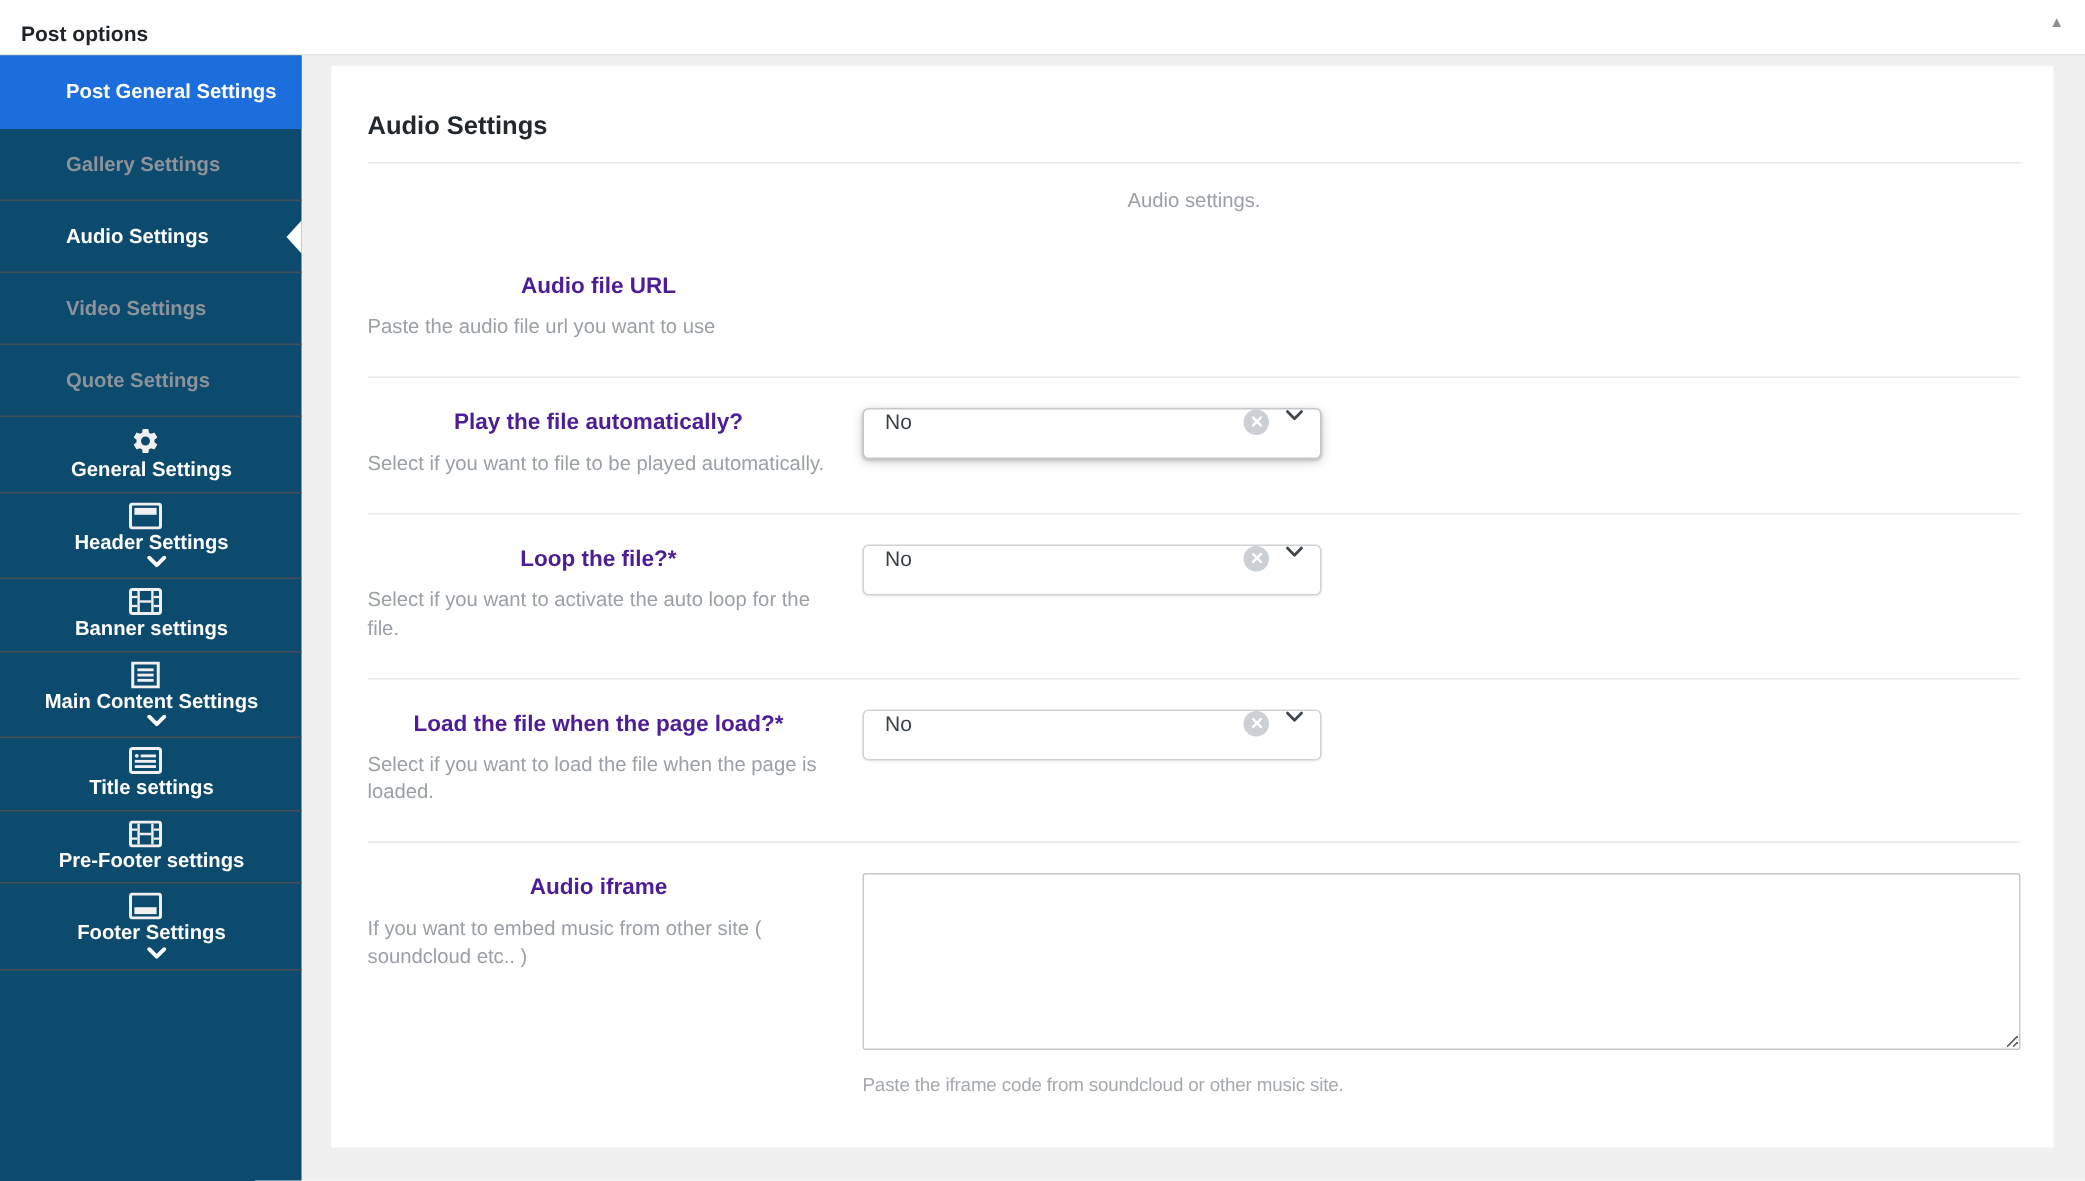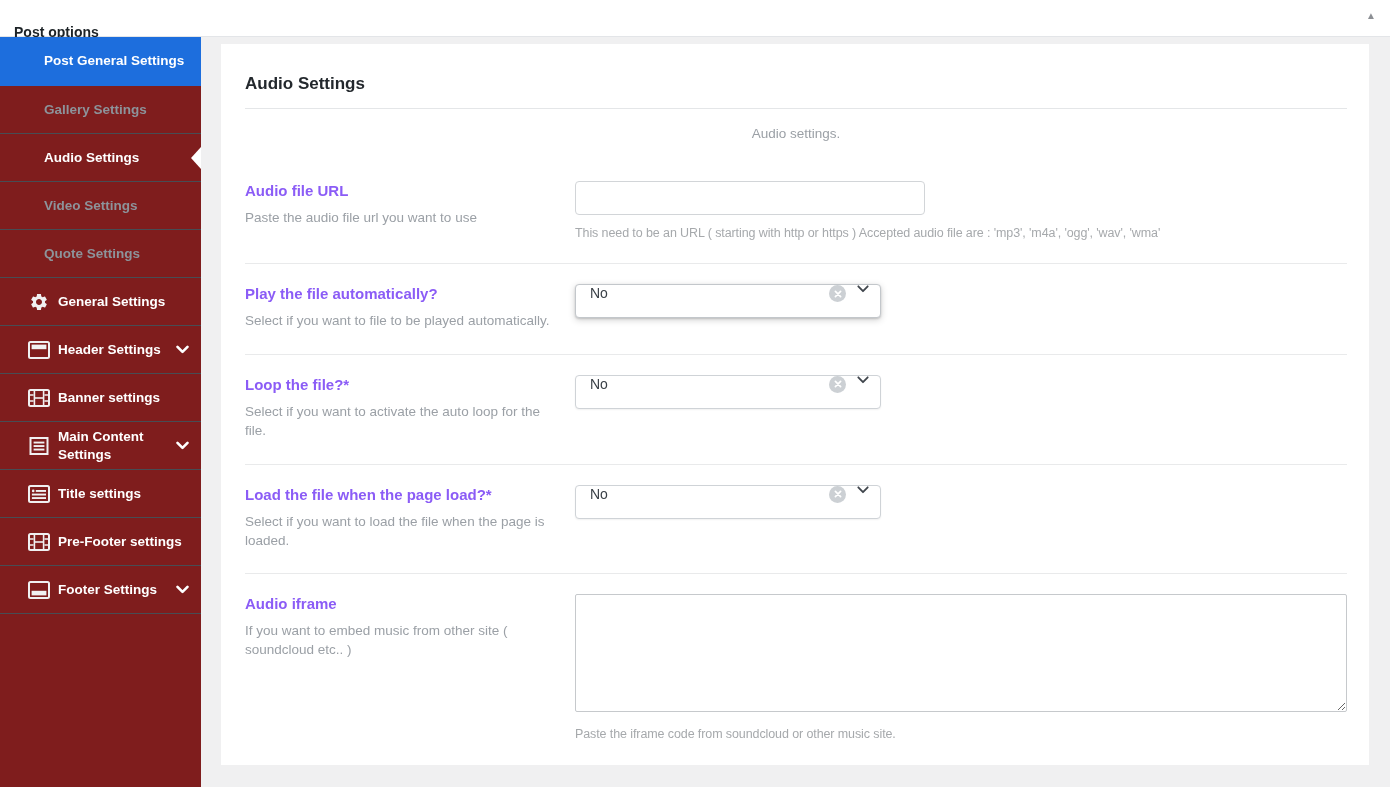--- a/index.html
+++ b/index.html
@@ -11,42 +11,42 @@
     overflow:hidden;
     color:#23282d;
   }
 
   
   .topbar {
     position:absolute; top:0; left:0; width:1390px; height:37px;
     background:#fff; border-bottom:1px solid #e3e5e8;
   }
   .topbar-title {
-    position:absolute; left:14px; top:24px;
+    position:absolute; left:14px; top:14px;
     font-size:14px; font-weight:700; color:#1d2327;
   }
   .collapse-btn {
     position:absolute; right:14px; top:7px;
     color:#8c8f94; font-size:10px; line-height:18px;
     background:none; border:none; cursor:pointer;
   }
 
   
   .sidebar {
     position:absolute; left:0; top:37px; width:201px; height:750px;
-    background:#7f1d1d;
+    background:#0c4a6e;
   }
   .side-item {
     display:flex; align-items:center;
     min-height:48px; padding:6px 12px 6px 44px;
     border-bottom:1px solid #474d54;
     color:#fff; font-size:13.5px; font-weight:700;
     position:relative; cursor:pointer; line-height:1.3;
   }
-  .side-item.has-icon { padding-left:27px; }
+  .side-item.has-icon { padding-left:13px;flex-direction:column; }
   .side-item .icon {
     width:23px; flex:none; margin-right:8px;
     display:flex; align-items:center; justify-content:center;
   }
   .side-item .label { flex:1; }
   .side-item.muted { color:#8d939a; }
   .side-item.selected { background:#1d6edd; border-bottom-color:transparent; min-height:49px; }
   .side-item.current::after {
     content:""; position:absolute; right:0; top:50%; margin-top:-11px;
     border-top:11px solid transparent; border-bottom:11px solid transparent;
@@ -62,21 +62,21 @@
   .panel-title { font-size:17px; font-weight:700; color:#23282d; line-height:24px; }
   .panel-hr { border:none; border-top:1px solid #e4e6e8; margin-top:12px; }
   .panel-sub { color:#9ba0a6; font-size:13.5px; padding:17px 0 20px;text-align:center; }
 
   .field-row {
     display:flex; padding:20px 0 23px;
     border-bottom:1px solid #e9eaeb;
   }
   .field-row:last-child { border-bottom:none; }
   .col-left { width:330px; flex:none; padding-right:22px; }
-  .f-label { font-size:15px; font-weight:700; color:#8b5cf6; margin-bottom:9px; line-height:19px; }
+  .f-label { font-size:15px; font-weight:700; color:#4c1d95; margin-bottom:9px; line-height:19px;text-align:center; }
   .f-desc { font-size:13.5px; color:#9ba0a6; line-height:1.4; }
   .col-right { flex:1; min-width:0; }
 
   .text-input {
     width:350px; height:34px;
     border:1px solid #d2d5d8; border-radius:4px;
     padding:0 10px; font:14px "Liberation Sans", sans-serif; color:#2c3338;
     background:#fff; outline:none;
   }
   .hint { font-size:12.5px; color:#a6a9ac; margin-top:11px; letter-spacing:-0.1px; }
@@ -247,24 +247,20 @@
 
   <div class="panel-title">Audio Settings</div>
   <hr class="panel-hr">
   <div class="panel-sub">Audio settings.</div>
 
   <div class="field-row">
     <div class="col-left">
       <div class="f-label">Audio file URL</div>
       <div class="f-desc">Paste the audio file url you want to use</div>
     </div>
-    <div class="col-right">
-      <input class="text-input" type="text" value="" style="">
-      <div class="hint">This need to be an URL ( starting with http or https ) Accepted audio file are : 'mp3', 'm4a', 'ogg', 'wav', 'wma'</div>
-    </div>
   </div>
 
   <div class="field-row">
     <div class="col-left">
       <div class="f-label">Play the file automatically?</div>
       <div class="f-desc">Select if you want to file to be played automatically.</div>
     </div>
     <div class="col-right">
       <div class="select-box elevated">
         <span class="select-value">No</span>

